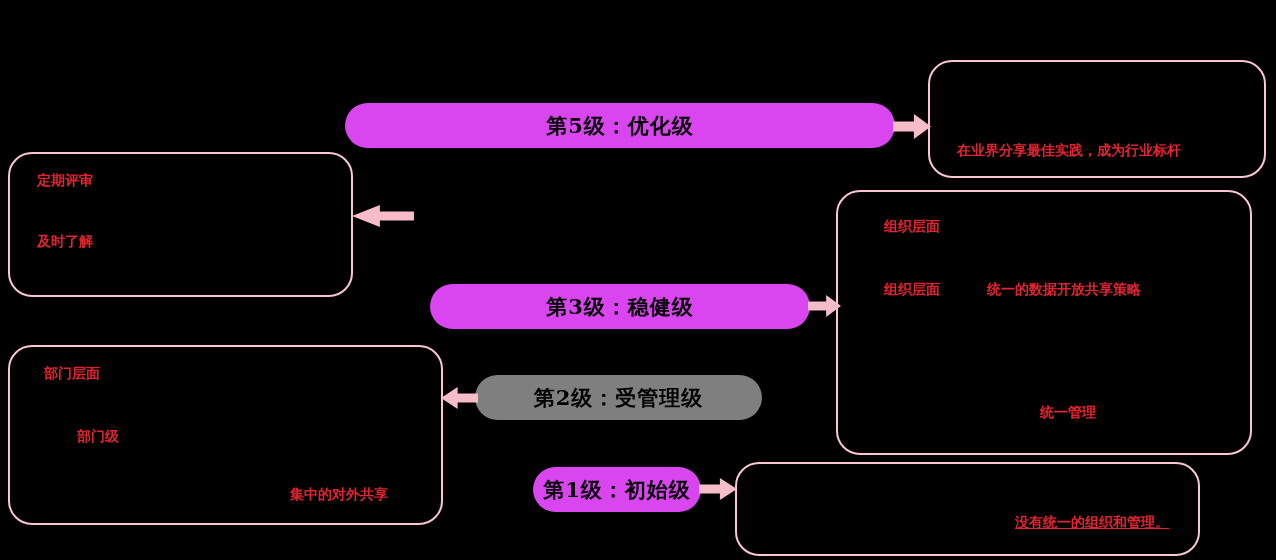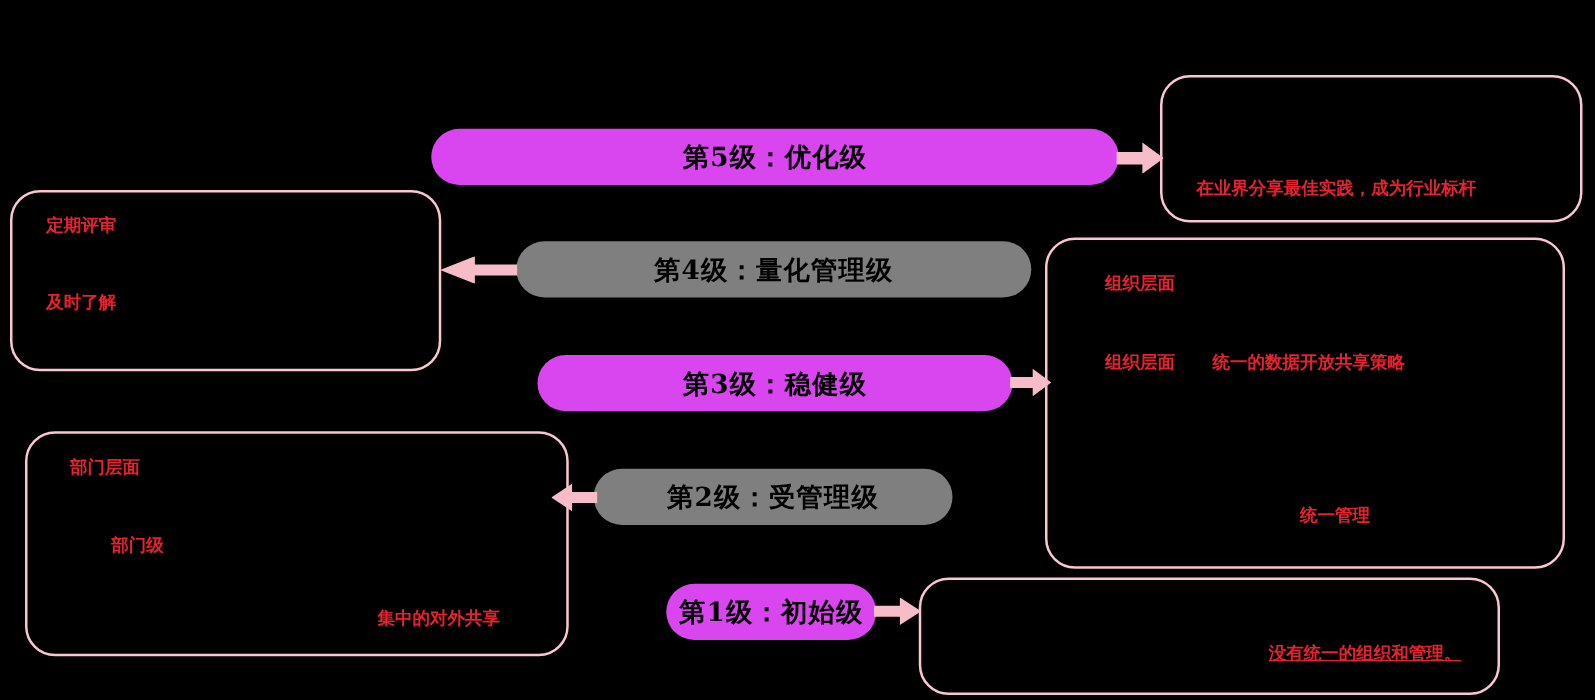--- a/index.html
+++ b/index.html
@@ -63,41 +63,38 @@
   </div>
 
   <div class="box" style="left:8px; top:152px; width:345px; height:145px;">
     <span class="box-text" style="left:27px; top:18px;">定期评审</span>
     <span class="box-text" style="left:27px; top:79px;">及时了解</span>
   </div>
 
   <div class="box" style="left:836px; top:190px; width:416px; height:265px;">
     <span class="box-text" style="left:46px; top:26px;">组织层面</span>
     <span class="box-text" style="left:46px; top:89px;">组织层面</span>
-    <span class="box-text" style="left:132px; top:89px;">统一的数据开放共享策略</span>
+    <span class="box-text" style="left:149px; top:89px;">统一的数据开放共享策略</span>
     <span class="box-text" style="left:202px; top:212px;">统一管理</span>
   </div>
 
-  <div class="box" style="left:20px; top:345px; width:435px; height:180px;">
+  <div class="box" style="left:8px; top:345px; width:435px; height:180px;">
     <span class="box-text" style="left:34px; top:18px;">部门层面</span>
     <span class="box-text" style="left:67px; top:81px;">部门级</span>
     <span class="box-text" style="left:280px; top:139px;">集中的对外共享</span>
   </div>
 
   <div class="box" style="left:735px; top:462px; width:465px; height:94px;">
     <span class="box-text" style="left:278px; top:50px;text-decoration:underline;">没有统一的组织和管理。</span>
   </div>
 
   <div class="pill red" style="left:345px; top:103px; width:550px; height:45px;">
     <span>第5级：优化级</span>
   </div>
 
-  <div class="pill gray" style="left:413px; top:193px; width:412px; height:45px;">
-    <span>第4级：量化管理级</span>
-  </div>
 
   <div class="pill red" style="left:430px; top:284px; width:380px; height:45px;">
     <span>第3级：稳健级</span>
   </div>
 
   <div class="pill gray" style="left:475px; top:375px; width:287px; height:45px;">
     <span>第2级：受管理级</span>
   </div>
 
   <div class="pill red" style="left:533px; top:467px; width:168px; height:45px;">

